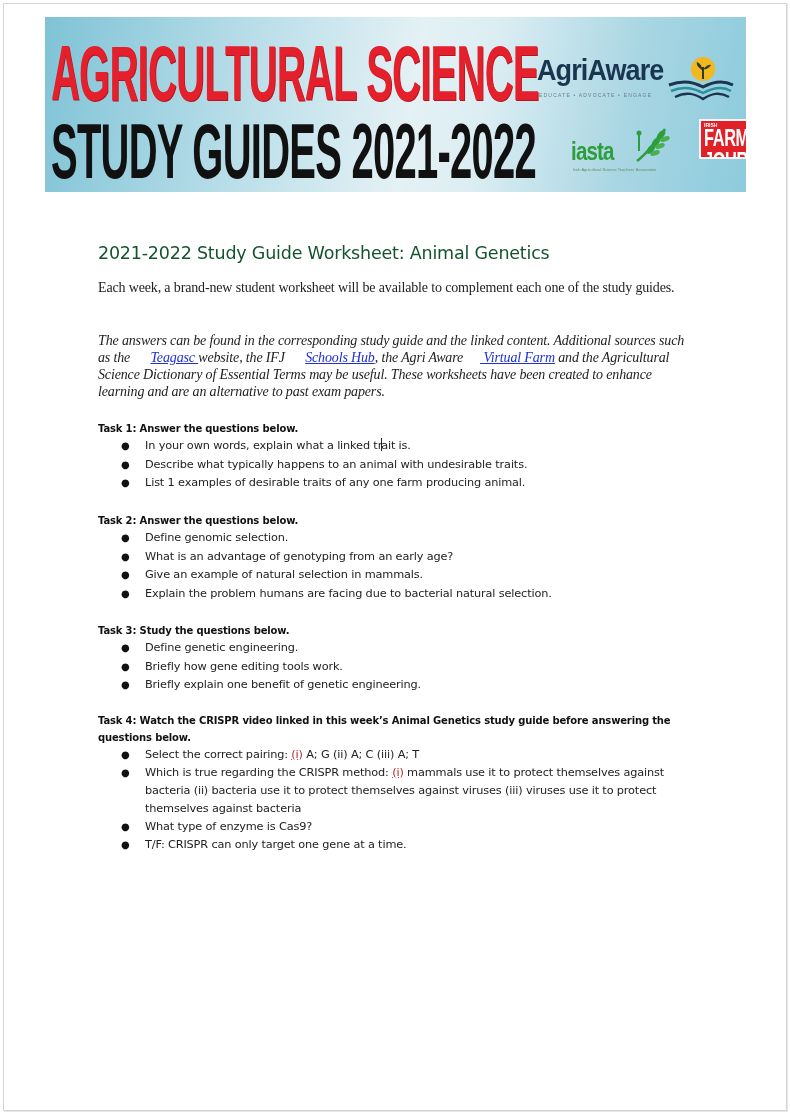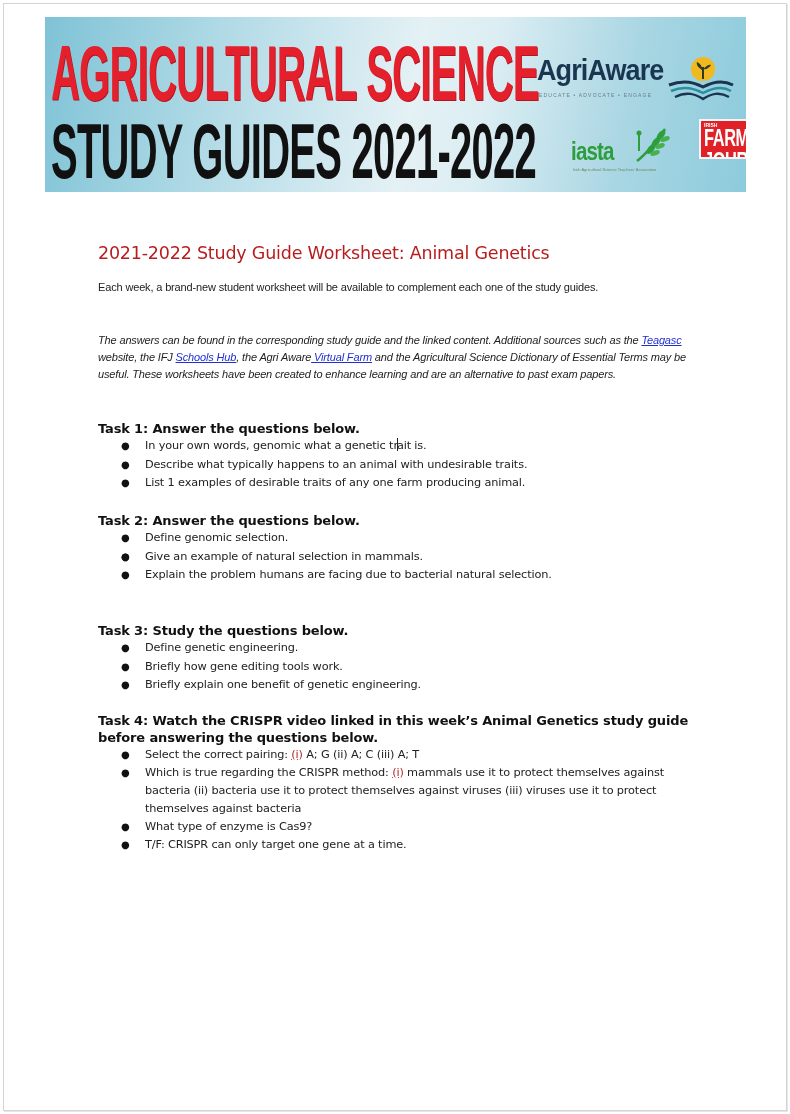--- a/index.html
+++ b/index.html
@@ -75,34 +75,34 @@
       font-weight: bold; color: #ffffff; white-space: nowrap;
       transform-origin: left top; transform: scale(0.78, 1.15);
       font-size: 21px; letter-spacing: -0.5px;
     }
     .fj-line1 { top: 3px; }
     .fj-line2 { top: 26px; }
 
     
     .doc-title {
       position: absolute; left: 98px; top: 243px;
-      font-family: "DejaVu Sans", sans-serif; font-size: 17.5px; color: #b91c1c;
+      font-family: "DejaVu Sans", sans-serif; font-size: 17.5px; color: #14532d;
       letter-spacing: -0.2px; white-space: nowrap;
     }
     .para {
       position: absolute; left: 98px; width: 600px;
-      font-size: 11px; line-height: 17px; color: #222222;
-      font-family: Liberation Sans, sans-serif; letter-spacing: -0.15px;
+      font-size: 14px; line-height: 17px; color: #222222;
+      font-family: Liberation Serif, serif; letter-spacing: -0.15px;
     }
     .intro { top: 279px; }
     .note { top: 332px; font-style: italic; width: 590px; }
-    .note a { color: #1f2fd0; text-decoration: underline; }
+    .note a { color: #1f2fd0; text-decoration: underline; margin-left: 17px; }
     .task { position: absolute; left: 98px; width: 600px; }
     .task-heading {
-      font-weight: bold; font-size: 13px; line-height: 17px; color: #111111;
+      font-weight: bold; font-size: 10px; line-height: 17px; color: #111111;
       letter-spacing: -0.15px;
     }
     .task ul { list-style: none; margin: 0; padding: 0; }
     .task li {
       position: relative; padding-left: 47px;
       font-size: 11.3px; line-height: 18.5px; color: #222222; letter-spacing: -0.15px;
     }
     .task li .bullet {
       position: absolute; left: 23px; top: 0; color: #111;
       font-size: 10px;
@@ -164,31 +164,31 @@
   </div>
 </div>
 
 <div class="doc-title">2021-2022 Study Guide Worksheet:  Animal Genetics</div>
 <div class="para intro">Each week, a brand-new student worksheet will be available to complement each one of the study guides.</div>
 <div class="para note"><span>The answers can be found in the corresponding study guide and the linked content. Additional sources such as the </span><a>Teagasc </a><span>website, the IFJ </span><a>Schools Hub</a><span>, the Agri Aware</span><a> Virtual Farm</a><span> and the Agricultural Science Dictionary of Essential Terms may be useful. These worksheets have been created to enhance learning and are an alternative to past exam papers.</span></div>
 
 <div class="task task1">
   <div class="task-heading">Task 1: Answer the questions below.</div>
   <ul>
-    <li><span class="bullet">●</span><span>In your own words, genomic what a genetic tr</span><span class="cursor"></span><span>ait is.</span></li>
+    <li><span class="bullet">●</span><span>In your own words, explain what a linked tr</span><span class="cursor"></span><span>ait is.</span></li>
     <li><span class="bullet">●</span><span>Describe what typically happens to an animal with undesirable traits.</span></li>
     <li><span class="bullet">●</span><span>List 1 examples of desirable traits of any one farm producing animal.</span></li>
   </ul>
 </div>
 
 <div class="task task2">
   <div class="task-heading">Task 2: Answer the questions below.</div>
   <ul>
     <li><span class="bullet">●</span><span>Define genomic selection.</span></li>
-    <li><span class="bullet">●</span></li>
+    <li><span class="bullet">●</span><span>What is an advantage of genotyping from an early age?</span></li>
     <li><span class="bullet">●</span><span>Give an example of natural selection in mammals.</span></li>
     <li><span class="bullet">●</span><span>Explain the problem humans are facing due to bacterial natural selection.</span></li>
   </ul>
 </div>
 
 <div class="task task3">
   <div class="task-heading">Task 3: Study the questions below.</div>
   <ul>
     <li><span class="bullet">●</span><span>Define genetic engineering.</span></li>
     <li><span class="bullet">●</span><span>Briefly how gene editing tools work.</span></li>

